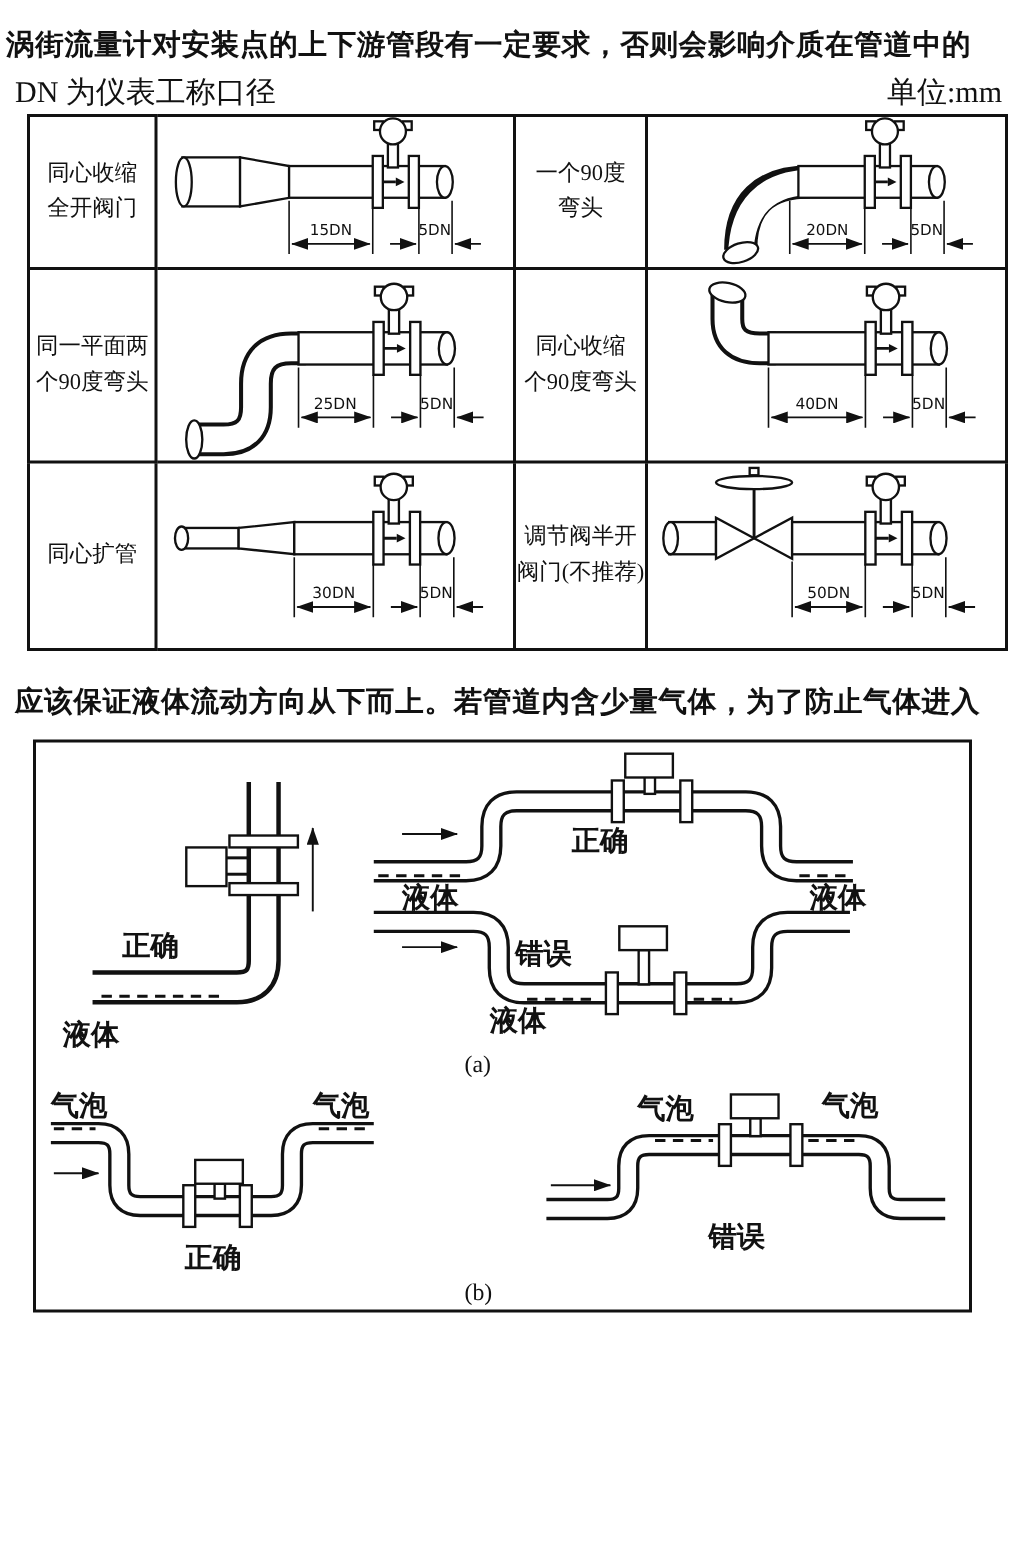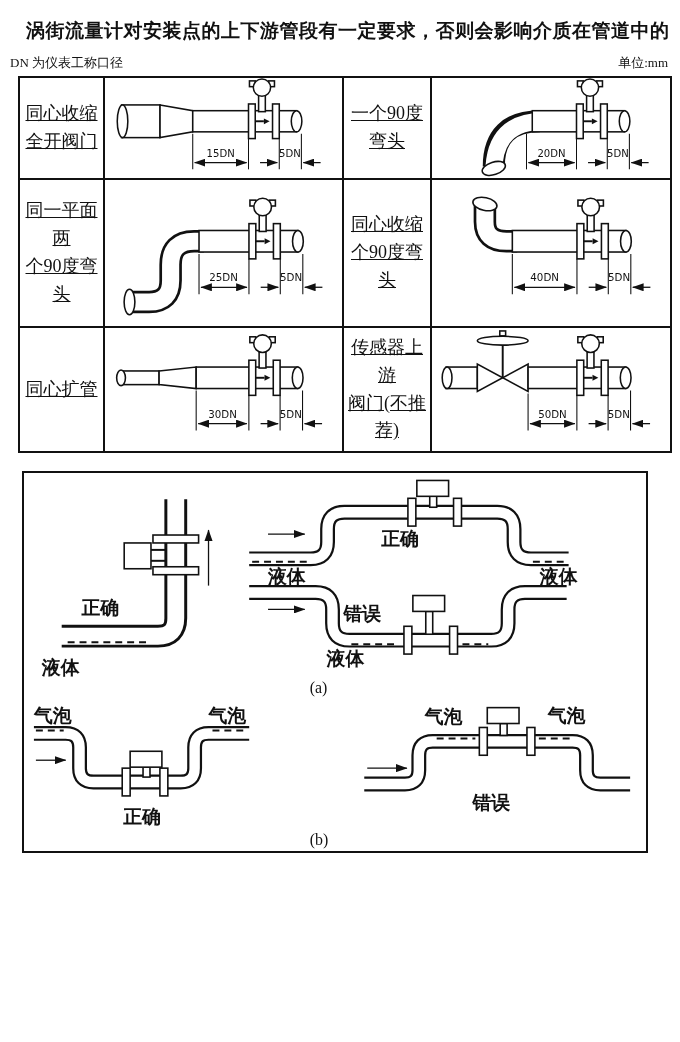--- a/index.html
+++ b/index.html
@@ -1,25 +1,25 @@
 <!DOCTYPE html>
 <html><head>
 <meta charset="utf-8">
 <style>
   html,body{margin:0;padding:0;background:#fff;}
   body{width:680px;font-family:"Liberation Sans",sans-serif;color:#111;}
-  .para{margin:14px 10px 0 26px;font-size:19px;font-weight:700;line-height:34px;letter-spacing:0.5px;}
+  .para{margin:14px 10px 0 4px;font-size:19px;font-weight:700;line-height:34px;letter-spacing:0.5px;}
   .noteline{display:flex;justify-content:space-between;margin:4px 12px 3px 10px;
-    font-family:"Liberation Serif",serif;font-size:13px;line-height:21px;}
+    font-family:"Liberation Serif",serif;font-size:20px;line-height:21px;}
   table.reqs{margin-left:18px;border-collapse:collapse;table-layout:fixed;width:652px;}
   table.reqs td{border:2px solid #111;padding:0;text-align:center;vertical-align:middle;}
-  td.type{font-family:"Liberation Serif",serif;font-size:18px;line-height:1.55;white-space:pre-line;text-decoration:underline;}
+  td.type{font-family:"Liberation Serif",serif;font-size:15px;line-height:1.55;white-space:pre-line;}
   td.hdr{font-family:"Liberation Serif",serif;font-size:13.5px;line-height:1.5;white-space:pre-line;height:44px;}
   td.diag svg{display:block;margin:0 auto;}
-  tr.r1{height:102px;} tr.r2{height:148px;} tr.r3{height:125px;padding-left:27px;}
+  tr.r1{height:102px;} tr.r2{height:129px;} tr.r3{height:125px;padding-left:27px;}
   .para2{margin:18px 10px 0 10px;}
   .figbox{margin:7px 0 10px 22px;width:622px;height:378px;border:2.5px solid #111;}
   .figbox svg{display:block;width:100%;height:100%;}
   svg .pipe{fill:#fff;stroke:#111;stroke-width:1.6;}
   svg .pk{fill:none;stroke:#111;stroke-linejoin:round;}
   svg .pw{fill:none;stroke:#fff;stroke-linejoin:round;}
   svg .thin{stroke:#111;stroke-width:1.1;fill:none;}
   svg .dimln{stroke:#111;stroke-width:1.3;fill:none;}
   svg .dim{font-family:"DejaVu Sans",sans-serif;font-size:10.5px;fill:#111;text-anchor:middle;}
   svg .lbl{font-family:"Liberation Sans",sans-serif;font-size:19px;font-weight:700;fill:#111;}
@@ -215,21 +215,21 @@
           <line class="thin" x1="178" y1="68" x2="178" y2="104"></line>
               <line class="thin" x1="201" y1="63" x2="201" y2="104"></line>
           <line class="dimln" x1="94" y1="97" x2="144" y2="97" marker-start="url(#ah)" marker-end="url(#ah)"></line>
           <line class="dimln" x1="158" y1="97" x2="176" y2="97" marker-end="url(#ah)"></line>
           <line class="dimln" x1="221" y1="97" x2="203" y2="97" marker-end="url(#ah)"></line>
           <text class="dim" x="119" y="91">30DN</text>
           <text class="dim" x="189" y="91">5DN</text>
         </g>
       </svg>
     </td>
-    <td class="type">传感器上游
+    <td class="type">调节阀半开
 阀门(不推荐)</td>
     <td class="diag">
       <svg viewBox="0 0 240 124" width="235" height="121">
         <rect class="pipe" x="12" y="39" width="32" height="22"></rect>
         <ellipse class="pipe" cx="13" cy="50" rx="5" ry="11"></ellipse>
         <g>
           <line class="mk" x1="70" y1="50" x2="70" y2="14"></line>
           <ellipse class="pipe" cx="70" cy="12" rx="26" ry="4.5"></ellipse>
           <rect class="pipe" x="67" y="2" width="6" height="5"></rect>
           <polygon class="pipe" points="44,36 44,64 70,50"></polygon>
@@ -258,20 +258,21 @@
           <text class="dim" x="121" y="91">50DN</text>
           <text class="dim" x="189" y="91">5DN</text>
         </g>
       </svg>
     </td>
   </tr>
 </tbody>
   </table>
 
 <div class="para para2">
+  <div>应该保证液体流动方向从下而上。若管道内含少量气体，为了防止气体进入</div>
 </div>
 
 <div class="figbox">
   <svg viewBox="0 0 627 380">
 
     <g>
       <path class="pk" d="M 153 26 V 146 Q 153 164 135 164 H 38" stroke-width="23"></path>
       <path class="pw" d="M 153 21 V 146 Q 153 164 135 164 H 33" stroke-width="17"></path>
       <line class="dash" x1="44" y1="170" x2="128" y2="170"></line>
       <rect class="pipe" x="130" y="62" width="46" height="8"></rect>

